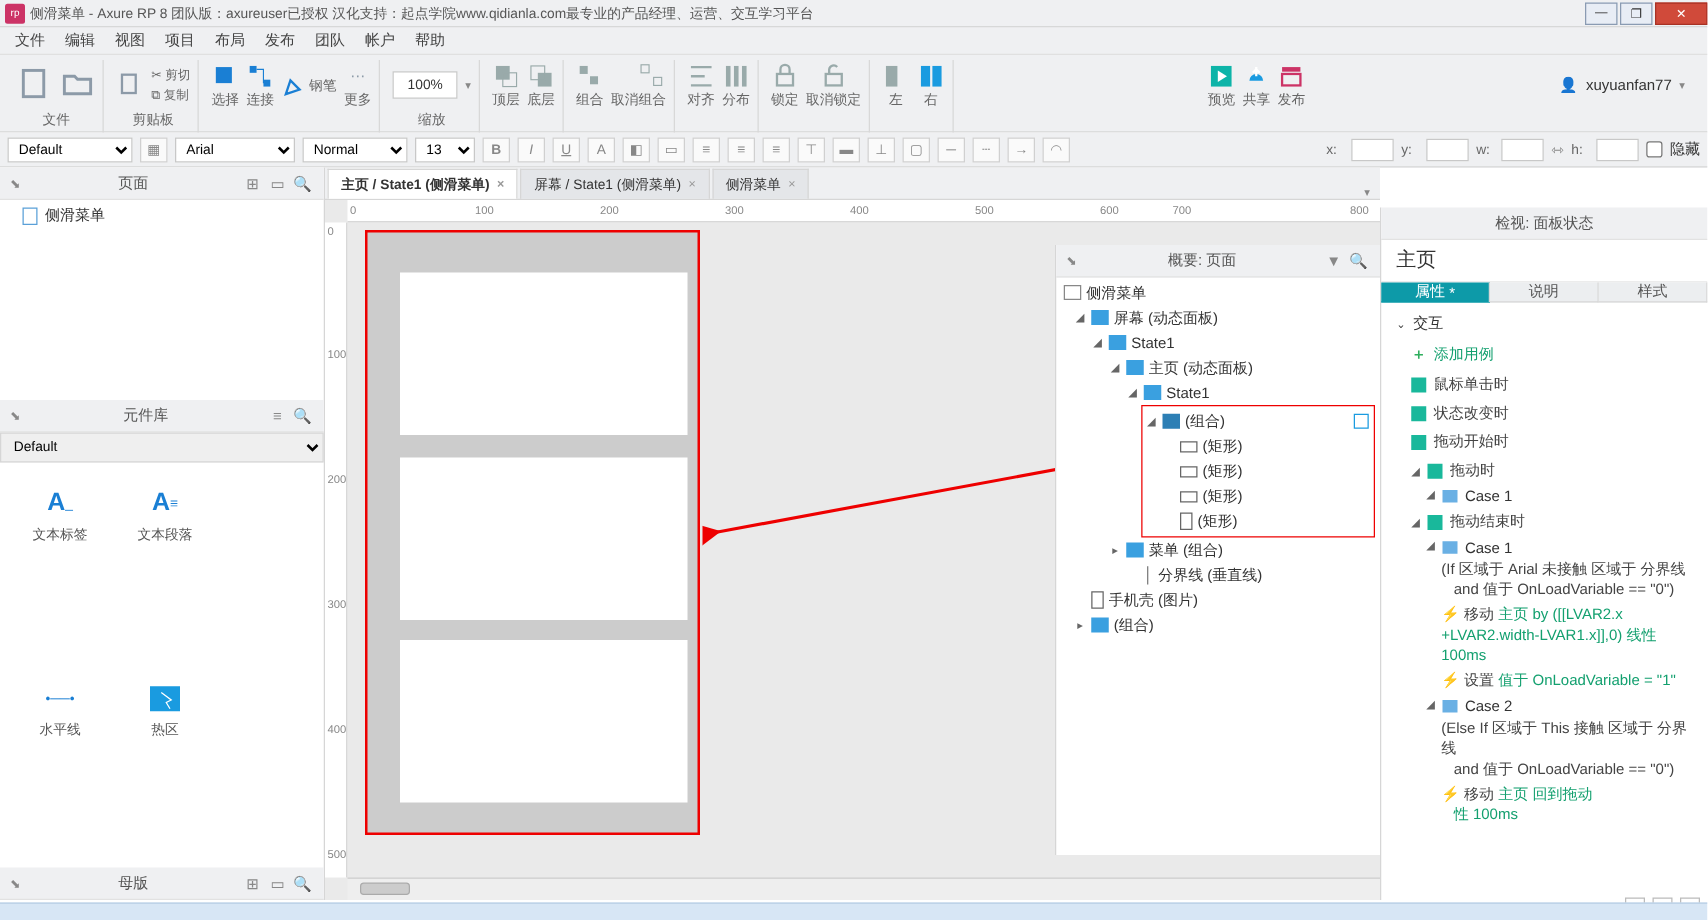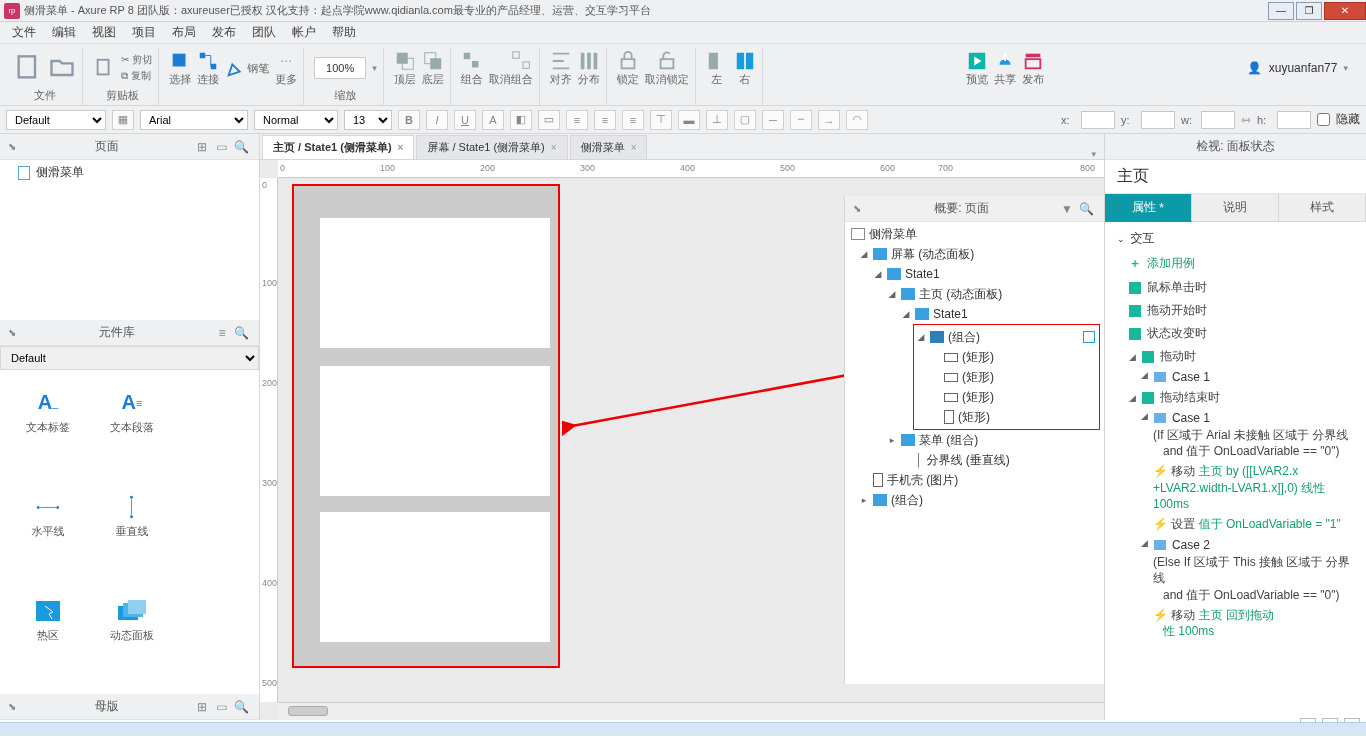--- a/index.html
+++ b/index.html
@@ -84,23 +84,23 @@
 .tnode .ticon { width:14px; height:12px; }
 .ticon.folder { background:#3aa0e0; }
 .ticon.folder-dark { background:#2d7fb5; }
 .ticon.page { border:1px solid #888; background:#fff; }
 .ticon.dyn { background:#3aa0e0; }
 .ticon.rect { border:1px solid #666; background:#fff; width:14px; height:9px; }
 .ticon.imgic { border:1px solid #666; background:#fff; width:10px; height:14px; }
 .red-group { border:1px solid #e00; padding:2px 0; margin-right:4px;}
 
 
-.rightcol { width:262px; border-left:1px solid #d6d6d6; display:flex; flex-direction:column; background:#fff; }
+.rightcol { width:262px; border-left:1px solid #d6d6d6; display:flex; flex-direction:column; background:#fff;margin-top:32px; }
 .insp-title { padding:6px 12px; font-size:16px; color:#333; border-bottom:1px solid #e6e6e6; }
-.insp-tabs { display:flex; height:28px; }
+.insp-tabs { display:flex; height:16px; }
 .insp-tab { flex:1; display:flex; align-items:center; justify-content:center; background:#eceef0; border-bottom:1px solid #d6d6d6; font-size:12px; color:#555; border-right:1px solid #d6d6d6; }
 .insp-tab.active { background:#0d9aa8; color:#fff; border-bottom-color:#0d9aa8; }
 .insp-body { flex:1; overflow:auto; padding:4px 0; font-size:12px; }
 .section-head { padding:4px 12px; color:#333; display:flex; align-items:center; gap:6px; }
 .add-case { padding:4px 12px 4px 24px; color:#13a06f; display:flex; align-items:center; gap:6px; }
 .add-case .plus { color:#2fae5e; font-weight:bold; }
 .ev-item { padding:3px 12px 3px 24px; display:flex; align-items:center; gap:6px; color:#444; }
 .ev-item .evicon { width:12px; height:12px; background:#19b89b; }
 .case-item { padding:2px 12px 2px 36px; display:flex; gap:6px; align-items:flex-start; }
 .case-item .caseicon { width:12px; height:10px; background:#6ab0e4; margin-top:2px; flex-shrink:0; }
@@ -352,21 +352,21 @@
   <div class="user-area">
     <span>👤</span>
     <span>xuyuanfan77</span>
     <span style="font-size:9px;color:#888">▾</span>
   </div>
 </div>
 
 <div class="fmtbar">
   <select class="fsel" style="width:100px"><option>Default</option></select>
   <span class="fbtn">▦</span>
-  <select class="fsel" style="width:108px"><option>Arial</option></select>
+  <select class="fsel" style="width:96px"><option>Arial</option></select>
   <select class="fsel" style="width:84px"><option>Normal</option></select>
   <select class="fsel" style="width:42px"><option>13</option></select>
   <span class="fbtn">
       <b>B</b>
     </span>
   <span class="fbtn">
       <i>I</i>
     </span>
   <span class="fbtn">
       <u>U</u>
@@ -430,41 +430,27 @@
         </div>
       <div class="lib-item">
           <span class="licon"><b style="font-size:20px">A</b>≡</span>
           <span>文本段落</span>
         </div>
       <div class="lib-item">
           <span class="licon">•──•</span>
           <span>水平线</span>
         </div>
       <div class="lib-item">
-          <span class="licon" style="transform:rotate(90deg)">•──•</span>
-          <span>垂直线</span>
-        </div>
-      <div class="lib-item">
           <span class="licon">
             <svg width="26" height="22">
               <rect x="1" y="1" width="24" height="20" fill="#1a9be0"></rect>
               <path d="M10 6l8 6-4 2 3 5" stroke="#fff" fill="none"></path>
             </svg>
           </span>
           <span>热区</span>
-        </div>
-      <div class="lib-item">
-          <span class="licon">
-            <svg width="28" height="22">
-              <rect x="0" y="6" width="20" height="14" fill="#1a9be0"></rect>
-              <rect x="5" y="3" width="20" height="14" fill="#4fb4e8"></rect>
-              <rect x="10" y="0" width="18" height="14" fill="#8fd0f0"></rect>
-            </svg>
-          </span>
-          <span>动态面板</span>
         </div>
     </div>
 
     <div class="panel-head masters">
       <span style="font-size:10px;color:#888;margin-right:6px">⬊</span>
       <span class="spacer" style="text-align:center">母版</span>
       <span class="hicon">⊞</span>
       <span class="hicon">▭</span>
       <span class="hicon">🔍</span>
     </div>
@@ -625,25 +611,25 @@
       <div class="add-case">
           <span class="plus">＋</span>
           <span>添加用例</span>
         </div>
       <div class="ev-item">
           <span class="evicon"></span>
           <span>鼠标单击时</span>
         </div>
       <div class="ev-item">
           <span class="evicon"></span>
-          <span>拖动开始时</span>
+          <span>状态改变时</span>
         </div>
       <div class="ev-item">
           <span class="evicon"></span>
-          <span>状态改变时</span>
+          <span>拖动开始时</span>
         </div>
 
       <div class="ev-item">
           <span style="font-size:9px;color:#666">◢</span>
           <span class="evicon"></span>
           <span>拖动时</span>
         </div>
       <div class="case-item">
           <span style="font-size:9px;color:#666">◢</span>
           <span class="caseicon"></span>

